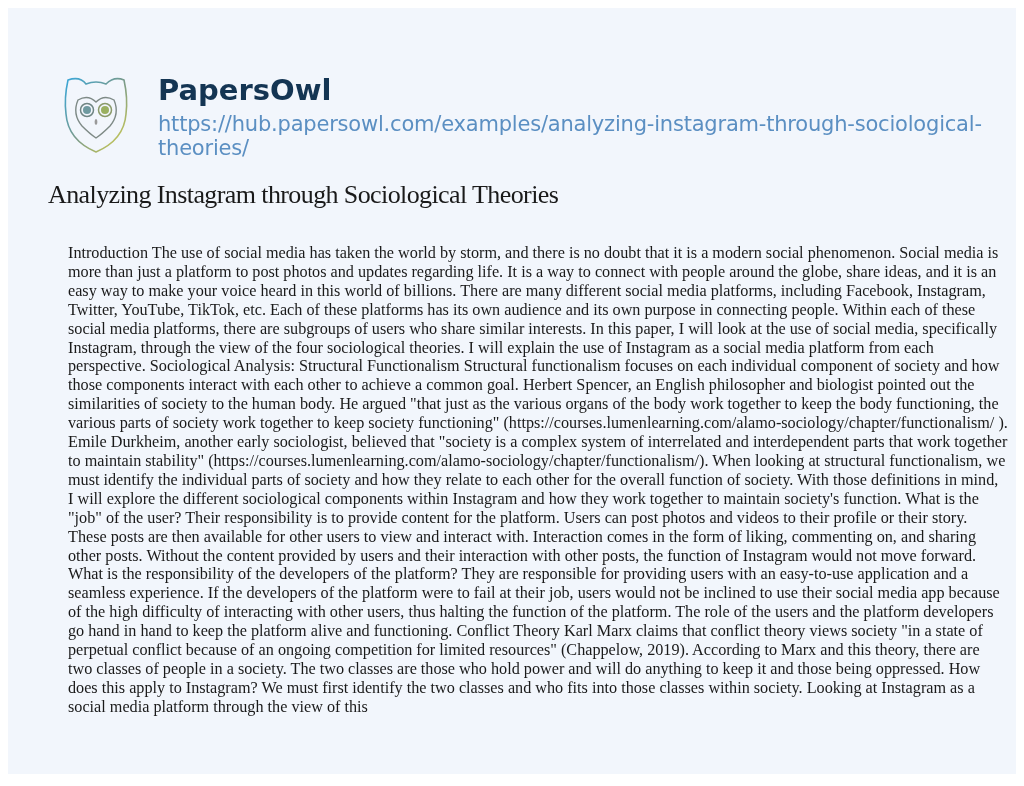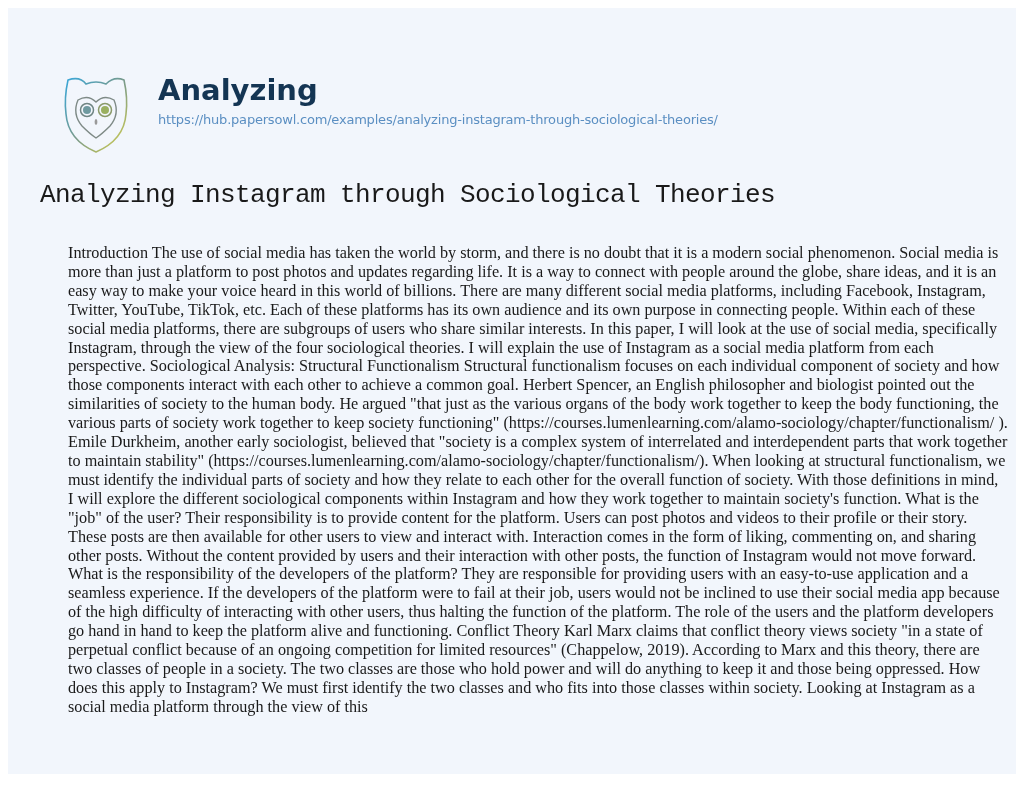--- a/index.html
+++ b/index.html
@@ -25,28 +25,28 @@
     .brand-name {
       font-family: "DejaVu Sans", sans-serif;
       font-weight: bold;
       font-size: 29px;
       color: #143553;
       letter-spacing: 0px;
       line-height: 36px;
     }
     .brand-url {
       font-family: "DejaVu Sans", sans-serif;
-      font-size: 13px;
+      font-size: 21px;
       color: #5b8fc2;
       margin-top: 4px;
       letter-spacing: -0.2px;
     }
     .title {
-      position: absolute; left: 32px; top: 172px;
-      font-family: Liberation Mono, monospace;
+      position: absolute; left: 40px; top: 172px;
+      font-family: Liberation Serif, serif;
       font-size: 26px;
       color: #1a1a1a;
       font-weight: normal;
       margin: 0;
       letter-spacing: -0.6px;
     }
     .body-text {
       position: absolute; left: 48px; top: 224px; width: 940px;
       font-family: "Liberation Serif", serif;
       font-size: 16.2px;
@@ -71,21 +71,21 @@
       </defs>
       <path d="M12 10 Q24 6 30 14 Q40 10 50 14 Q58 6 68 10 Q72 28 70 44 Q68 70 40 82 Q12 70 10 44 Q8 28 12 10 Z" fill="none" stroke="url(#owlg)" stroke-width="1.6"></path>
       <path d="M22 30 Q32 24 40 32 Q48 24 58 30 Q64 44 54 56 Q46 64 40 68 Q34 64 26 56 Q16 44 22 30 Z" fill="none" stroke="#7e8a86" stroke-width="1.4"></path>
       <circle cx="31" cy="40" r="6.5" fill="none" stroke="#6f8583" stroke-width="1.5"></circle>
       <circle cx="31" cy="40" r="4" fill="#6f9aa0"></circle>
       <circle cx="49" cy="40" r="6.5" fill="none" stroke="#8a9a6a" stroke-width="1.5"></circle>
       <circle cx="49" cy="40" r="4" fill="#9ab060"></circle>
       <ellipse cx="40" cy="52" rx="1.4" ry="3" fill="#9a9a9a"></ellipse>
     </svg>
     <div class="brand">
-      <div class="brand-name">Analyzing</div>
+      <div class="brand-name">PapersOwl</div>
       <div class="brand-url">https://hub.papersowl.com/examples/analyzing-instagram-through-sociological-theories/</div>
     </div>
   </div>
 
   <h1 class="title">Analyzing Instagram through Sociological Theories</h1>
 
   <div class="body-text" id="essay-body"><div>Introduction The use of social media has taken the world by storm, and there is no doubt that it is a modern social phenomenon. Social media is</div><div>more than just a platform to post photos and updates regarding life. It is a way to connect with people around the globe, share ideas, and it is an</div><div>easy way to make your voice heard in this world of billions. There are many different social media platforms, including Facebook, Instagram,</div><div>Twitter, YouTube, TikTok, etc. Each of these platforms has its own audience and its own purpose in connecting people. Within each of these</div><div>social media platforms, there are subgroups of users who share similar interests. In this paper, I will look at the use of social media, specifically</div><div>Instagram, through the view of the four sociological theories. I will explain the use of Instagram as a social media platform from each</div><div>perspective. Sociological Analysis: Structural Functionalism Structural functionalism focuses on each individual component of society and how</div><div>those components interact with each other to achieve a common goal. Herbert Spencer, an English philosopher and biologist pointed out the</div><div>similarities of society to the human body. He argued "that just as the various organs of the body work together to keep the body functioning, the</div><div>various parts of society work together to keep society functioning" (https://courses.lumenlearning.com/alamo-sociology/chapter/functionalism/ ).</div><div>Emile Durkheim, another early sociologist, believed that "society is a complex system of interrelated and interdependent parts that work together</div><div>to maintain stability" (https://courses.lumenlearning.com/alamo-sociology/chapter/functionalism/). When looking at structural functionalism, we</div><div>must identify the individual parts of society and how they relate to each other for the overall function of society. With those definitions in mind,</div><div>I will explore the different sociological components within Instagram and how they work together to maintain society's function. What is the</div><div>"job" of the user? Their responsibility is to provide content for the platform. Users can post photos and videos to their profile or their story.</div><div>These posts are then available for other users to view and interact with. Interaction comes in the form of liking, commenting on, and sharing</div><div>other posts. Without the content provided by users and their interaction with other posts, the function of Instagram would not move forward.</div><div>What is the responsibility of the developers of the platform? They are responsible for providing users with an easy-to-use application and a</div><div>seamless experience. If the developers of the platform were to fail at their job, users would not be inclined to use their social media app because</div><div>of the high difficulty of interacting with other users, thus halting the function of the platform. The role of the users and the platform developers</div><div>go hand in hand to keep the platform alive and functioning. Conflict Theory Karl Marx claims that conflict theory views society "in a state of</div><div>perpetual conflict because of an ongoing competition for limited resources" (Chappelow, 2019). According to Marx and this theory, there are</div><div>two classes of people in a society. The two classes are those who hold power and will do anything to keep it and those being oppressed. How</div><div>does this apply to Instagram? We must first identify the two classes and who fits into those classes within society. Looking at Instagram as a</div><div>social media platform through the view of this</div></div>
 </div>
 
 </body></html>

